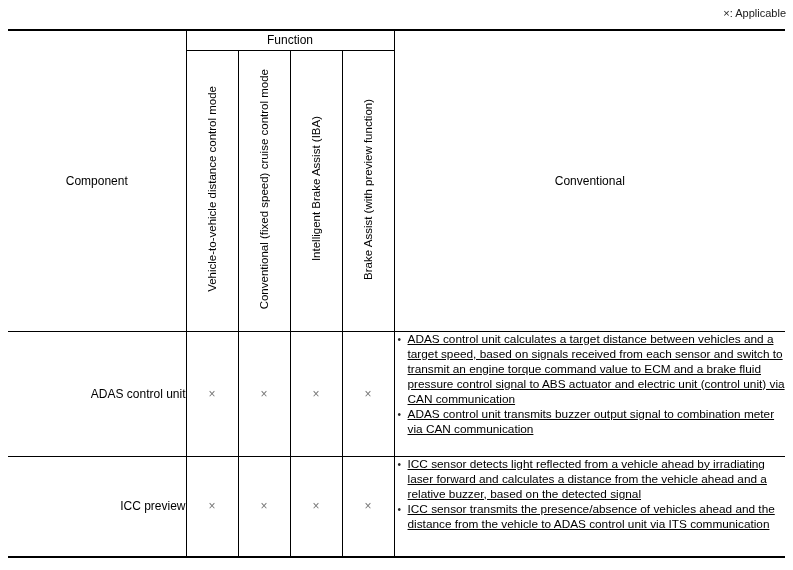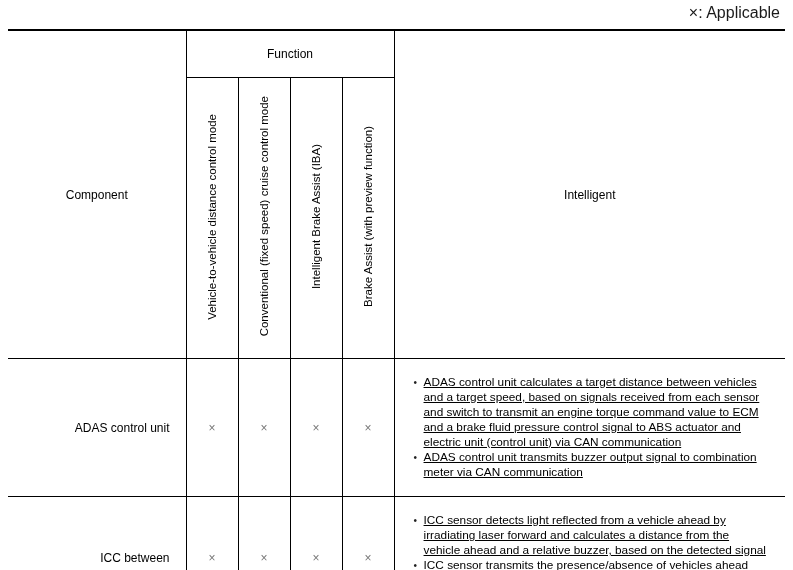--- a/index.html
+++ b/index.html
@@ -12,22 +12,22 @@
   .page {
     position: relative;
     width: 793px;
     height: 570px;
     background: #ffffff;
     overflow: hidden;
   }
   .legend {
     position: absolute;
     top: 6px;
-    right: 13px;
-    font-size: 16px;
+    right: 7px;
+    font-size: 11px;
     line-height: 14px;
     color: #1a1a1a;
     text-align: right;
   }
   table.spec {
     position: absolute;
     top: 29px;
     left: 8px;
     width: 777px;
     border-collapse: collapse;
@@ -36,21 +36,21 @@
     border-bottom: 2px solid #000;
   }
   col.c-component { width: 178px; }
   col.c-func { width: 52px; }
   col.c-desc { width: 391px; }
 
   table.spec th, table.spec td {
     border: 1px solid #000;
     font-weight: normal;
     font-size: 12px;
-    padding: 16px;
+    padding: 0;
     background: #ffffff;
   }
   
   .edge-left { border-left: none !important; margin-top: 40px; }
   .edge-right { border-right: none !important; }
 
   tr.function-row { height: 20px; }
   tr.rotated-row { height: 281px; }
   tr.row-0 { height: 125px; }
   tr.row-1 { height: 101px; }
@@ -120,21 +120,21 @@
       <col class="c-func">
       <col class="c-func">
       <col class="c-func">
       <col class="c-desc">
     </colgroup>
 
     <tbody>
         <tr class="function-row">
       <th class="center edge-left" rowspan="2">Component</th>
       <th class="center" colspan="4">Function</th>
-      <th class="center edge-right" rowspan="2">Intelligent</th>
+      <th class="center edge-right" rowspan="2">Conventional</th>
     </tr>
 
     <tr class="rotated-row">
       <th class="rot-cell">
         <span class="vert">Vehicle-to-vehicle distance control mode</span>
       </th>
       <th class="rot-cell">
         <span class="vert">Conventional (fixed speed) cruise control mode</span>
       </th>
       <th class="rot-cell">
@@ -153,21 +153,21 @@
       <td class="mark-cell">×</td>
       <td class="desc-cell edge-right">
         <ul class="bullets">
           <li>ADAS control unit calculates a target distance between vehicles and a target speed, based on signals received from each sensor and switch to transmit an engine torque command value to ECM and a brake fluid pressure control signal to ABS actuator and electric unit (control unit) via CAN communication</li>
           <li>ADAS control unit transmits buzzer output signal to combination meter via CAN communication</li>
         </ul>
       </td>
     </tr>
 
     <tr class="row-1">
-      <td class="component-cell edge-left">ICC between</td>
+      <td class="component-cell edge-left">ICC preview</td>
       <td class="mark-cell">×</td>
       <td class="mark-cell">×</td>
       <td class="mark-cell">×</td>
       <td class="mark-cell">×</td>
       <td class="desc-cell edge-right">
         <ul class="bullets">
           <li>ICC sensor detects light reflected from a vehicle ahead by irradiating laser forward and calculates a distance from the vehicle ahead and a relative buzzer, based on the detected signal</li>
           <li>ICC sensor transmits the presence/absence of vehicles ahead and the distance from the vehicle to ADAS control unit via ITS communication</li>
         </ul>
       </td>

